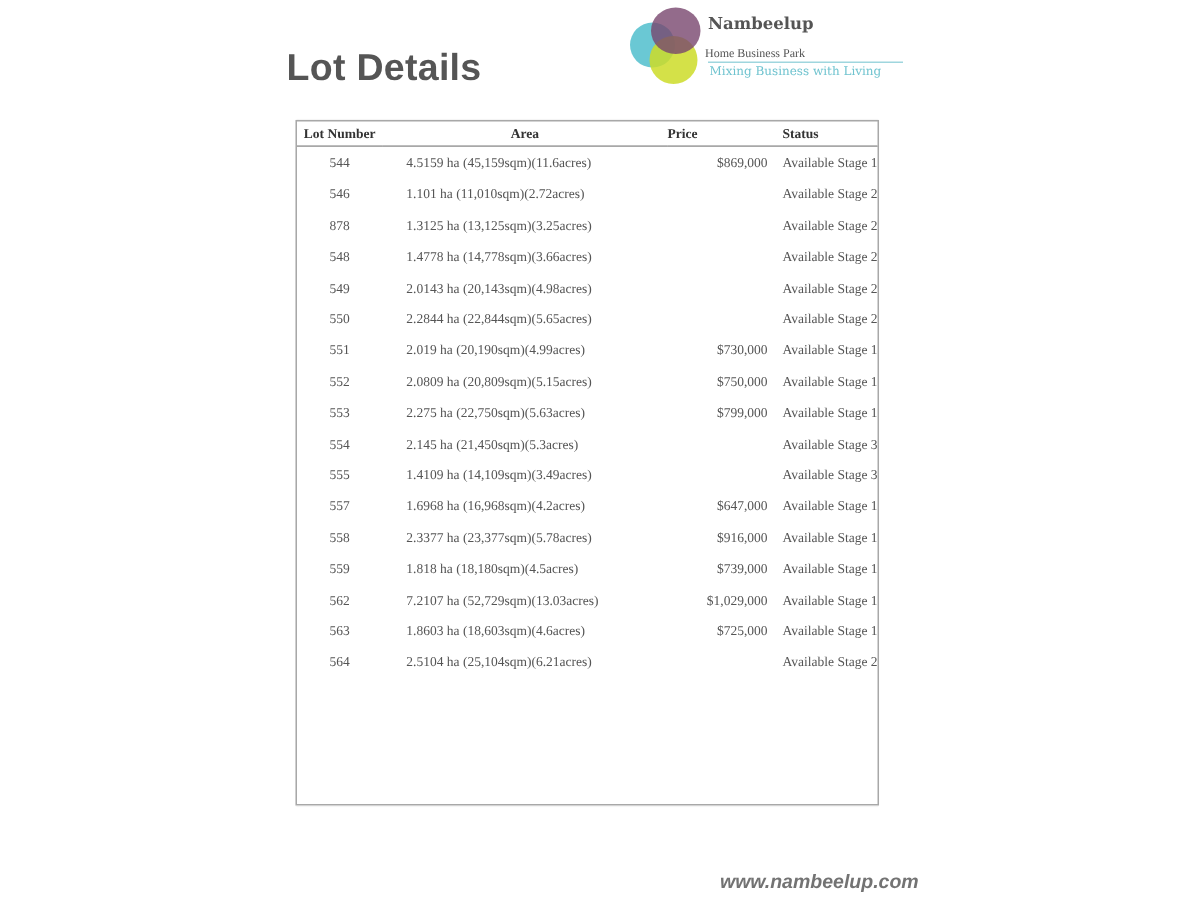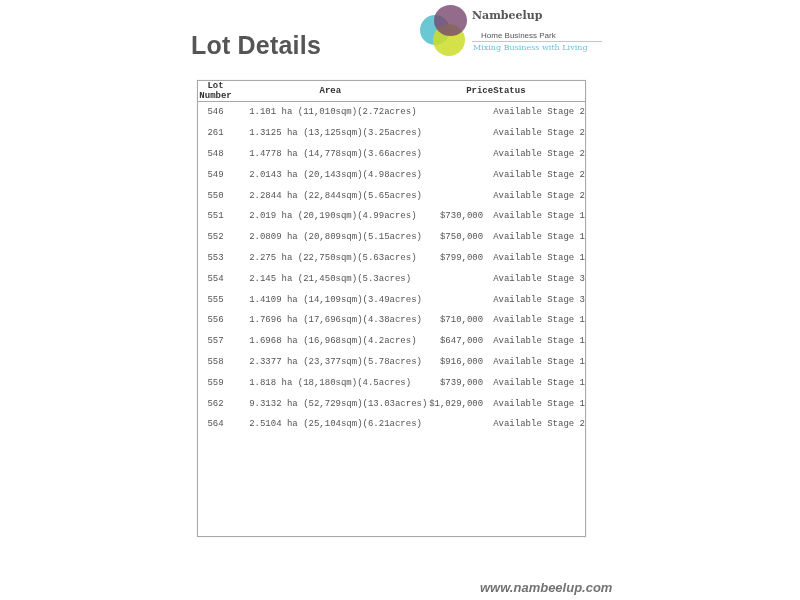--- a/index.html
+++ b/index.html
@@ -19,46 +19,46 @@
   .circle { position: absolute; border-radius: 50%; }
   .c-cyan { left: 0; top: 11px; width: 30px; height: 30px; background: rgba(80,190,205,0.85); }
   .c-yellow { left: 13px; top: 20px; width: 32px; height: 32px; background: rgba(205,220,40,0.85); }
   .c-purple { left: 14px; top: 1px; width: 33px; height: 31px; background: rgba(120,70,110,0.80); }
   .logo-name {
     position: absolute; left: 52px; top: 5px;
     font-family: "DejaVu Serif", serif; font-weight: bold;
     font-size: 11px; color: #555555; white-space: nowrap;
   }
   .logo-sub {
-    position: absolute; left: 61px; top: 27px;
-    font-family: Liberation Sans, sans-serif; font-size: 8px; color: #555555; white-space: nowrap;
+    position: absolute; left: 50px; top: 27px;
+    font-family: Liberation Serif, serif; font-size: 8px; color: #555555; white-space: nowrap;
   }
   .logo-rule { position: absolute; left: 52px; top: 37px; width: 130px; height: 1px; background: #9fd6de; }
   .logo-tag {
     position: absolute; left: 53px; top: 39px;
     font-family: "DejaVu Serif", serif; font-size: 8px; color: #6fc3cf; white-space: nowrap;
   }
   .lot-table-wrap {
     position: absolute; left: 197px; top: 80px; width: 387px; height: 455px;
     border: 1px solid #a8a8a8; box-shadow: 0 0 1px #cfcfcf;
   }
   table.lot-table {
     width: 100%; border-collapse: collapse;
-    font-family: Liberation Mono, monospace; font-size: 9px; color: #555555;
+    font-family: Liberation Serif, serif; font-size: 9px; color: #555555;
   }
   table.lot-table th {
     font-weight: bold; color: #333333; height: 16px; padding: 0;
     border-bottom: 1px solid #a8a8a8; font-size: 9px;
   }
   table.lot-table td { height: 20.8px; padding: 0; white-space: nowrap; }
   .col-lot { width: 60px; text-align: center; }
   .col-area { width: 180px; text-align: left; padding-left: 16px !important; }
   th.col-area { text-align: center; padding-left: 0 !important; }
   .col-price { width: 70px; text-align: right; padding-right: 10px !important; }
-  th.col-price { text-align: right; padding-right: 0 !important; }
+  th.col-price { text-align: left; padding-right: 0 !important; }
   .col-status { text-align: left; }
   .website {
     position: absolute; left: 480px; top: 580px;
     font-family: "Liberation Sans", sans-serif; font-weight: bold;
     font-size: 13px; color: #737373; font-style: italic;
   }
 </style>
 </head>
 <body>
 
@@ -81,27 +81,33 @@
     <thead>
       <tr>
         <th class="col-lot">Lot Number</th>
         <th class="col-area">Area</th>
         <th class="col-price">Price</th>
         <th class="col-status">Status</th>
       </tr>
     </thead>
     <tbody id="lot-rows">
         <tr>
+          <td class="col-lot">544</td>
+          <td class="col-area">4.5159 ha (45,159sqm)(11.6acres)</td>
+          <td class="col-price">$869,000</td>
+          <td class="col-status">Available Stage 1</td>
+        </tr>
+        <tr>
           <td class="col-lot">546</td>
           <td class="col-area">1.101 ha (11,010sqm)(2.72acres)</td>
           <td class="col-price"></td>
           <td class="col-status">Available Stage 2</td>
         </tr>
         <tr>
-          <td class="col-lot">261</td>
+          <td class="col-lot">878</td>
           <td class="col-area">1.3125 ha (13,125sqm)(3.25acres)</td>
           <td class="col-price"></td>
           <td class="col-status">Available Stage 2</td>
         </tr>
         <tr>
           <td class="col-lot">548</td>
           <td class="col-area">1.4778 ha (14,778sqm)(3.66acres)</td>
           <td class="col-price"></td>
           <td class="col-status">Available Stage 2</td>
         </tr>
@@ -141,47 +147,47 @@
           <td class="col-price"></td>
           <td class="col-status">Available Stage 3</td>
         </tr>
         <tr>
           <td class="col-lot">555</td>
           <td class="col-area">1.4109 ha (14,109sqm)(3.49acres)</td>
           <td class="col-price"></td>
           <td class="col-status">Available Stage 3</td>
         </tr>
         <tr>
-          <td class="col-lot">556</td>
-          <td class="col-area">1.7696 ha (17,696sqm)(4.38acres)</td>
-          <td class="col-price">$710,000</td>
-          <td class="col-status">Available Stage 1</td>
-        </tr>
-        <tr>
           <td class="col-lot">557</td>
           <td class="col-area">1.6968 ha (16,968sqm)(4.2acres)</td>
           <td class="col-price">$647,000</td>
           <td class="col-status">Available Stage 1</td>
         </tr>
         <tr>
           <td class="col-lot">558</td>
           <td class="col-area">2.3377 ha (23,377sqm)(5.78acres)</td>
           <td class="col-price">$916,000</td>
           <td class="col-status">Available Stage 1</td>
         </tr>
         <tr>
           <td class="col-lot">559</td>
           <td class="col-area">1.818 ha (18,180sqm)(4.5acres)</td>
           <td class="col-price">$739,000</td>
           <td class="col-status">Available Stage 1</td>
         </tr>
         <tr>
           <td class="col-lot">562</td>
-          <td class="col-area">9.3132 ha (52,729sqm)(13.03acres)</td>
+          <td class="col-area">7.2107 ha (52,729sqm)(13.03acres)</td>
           <td class="col-price">$1,029,000</td>
+          <td class="col-status">Available Stage 1</td>
+        </tr>
+        <tr>
+          <td class="col-lot">563</td>
+          <td class="col-area">1.8603 ha (18,603sqm)(4.6acres)</td>
+          <td class="col-price">$725,000</td>
           <td class="col-status">Available Stage 1</td>
         </tr>
         <tr>
           <td class="col-lot">564</td>
           <td class="col-area">2.5104 ha (25,104sqm)(6.21acres)</td>
           <td class="col-price"></td>
           <td class="col-status">Available Stage 2</td>
         </tr>
       </tbody>
   </table>

